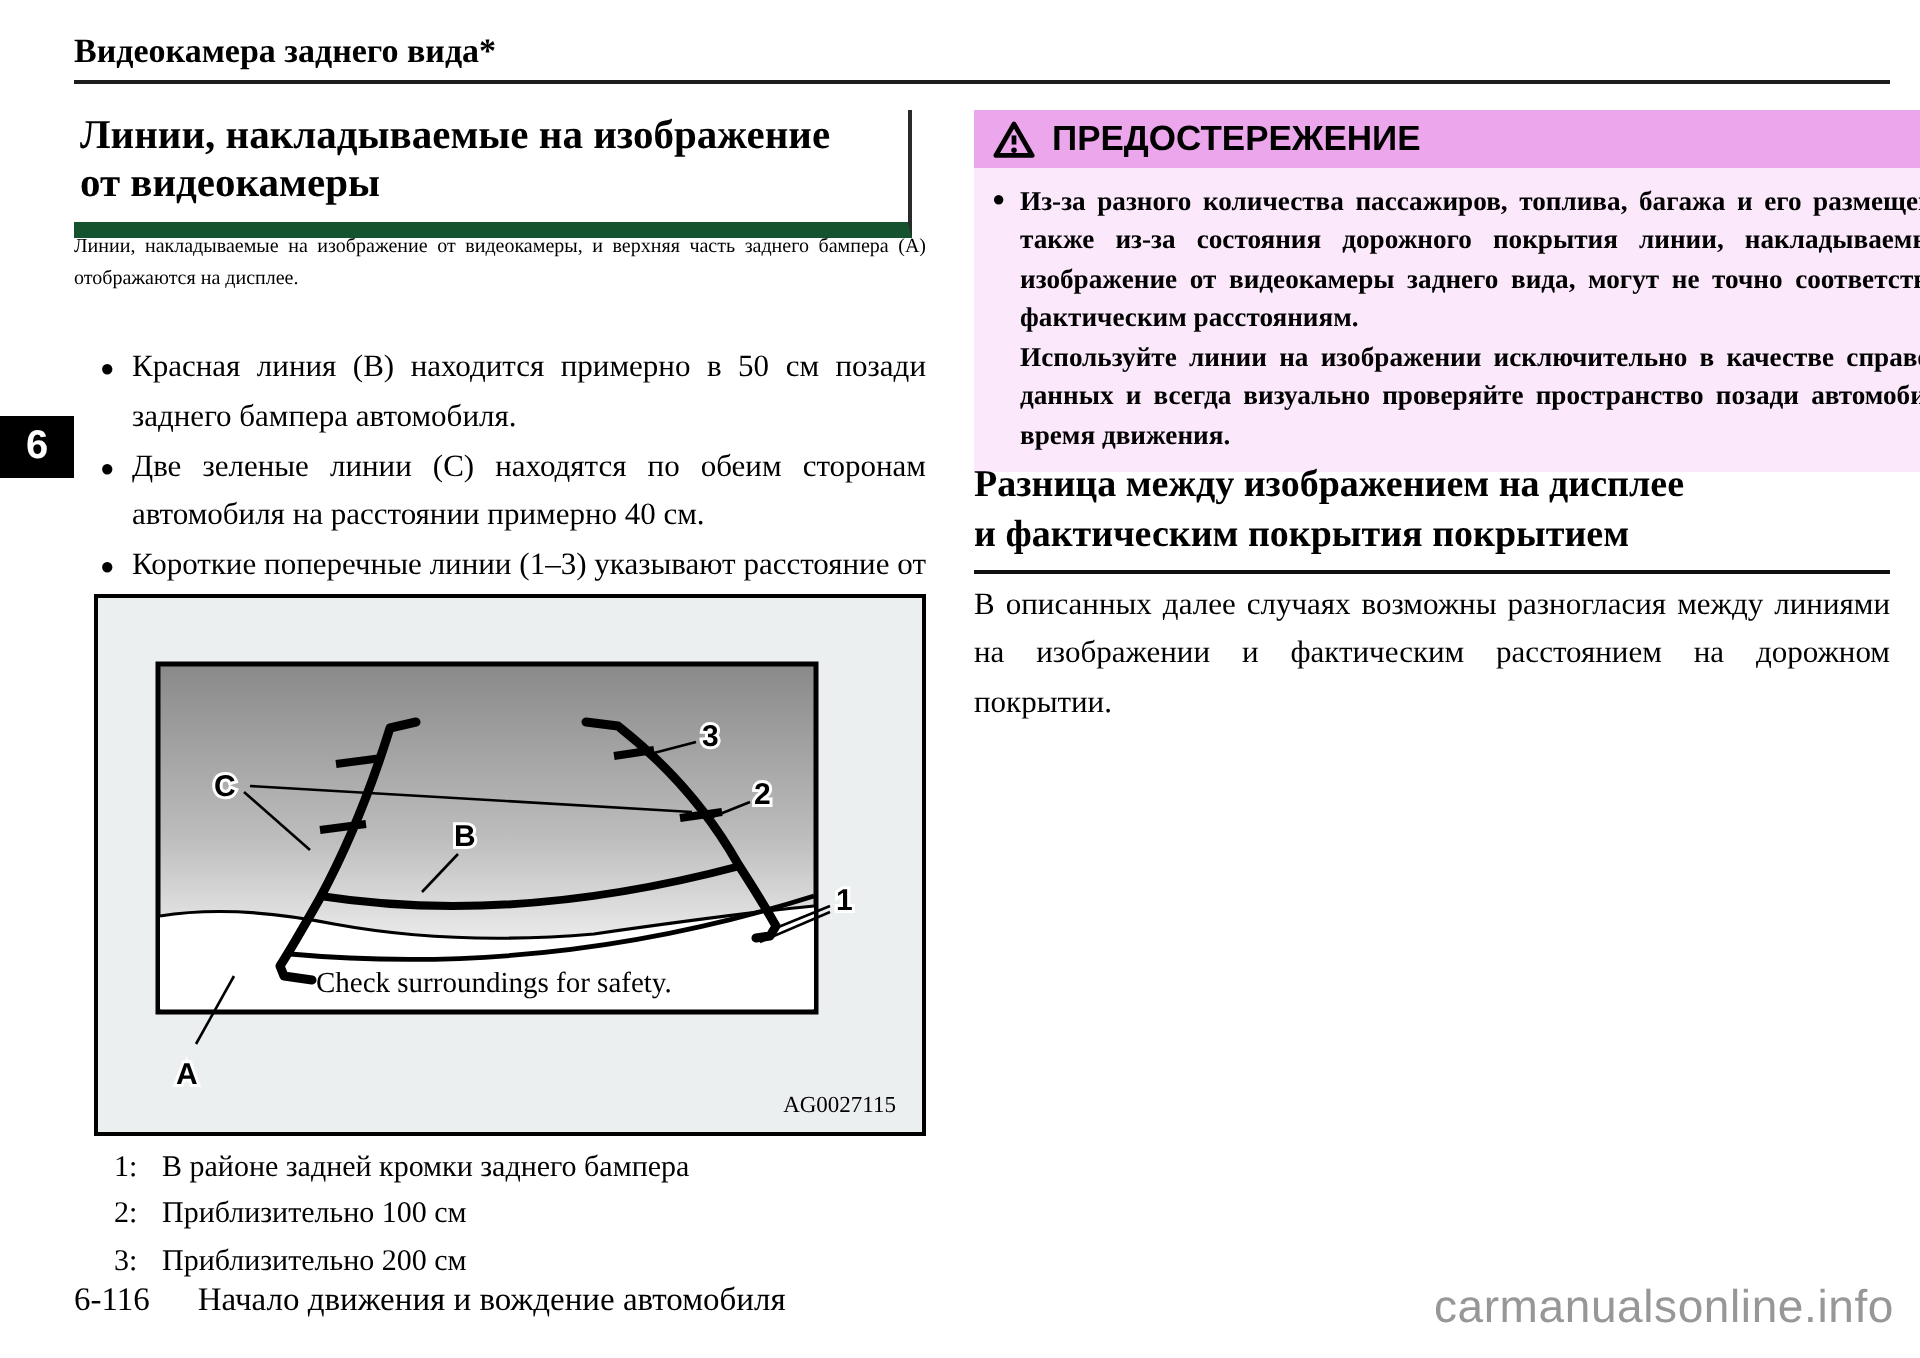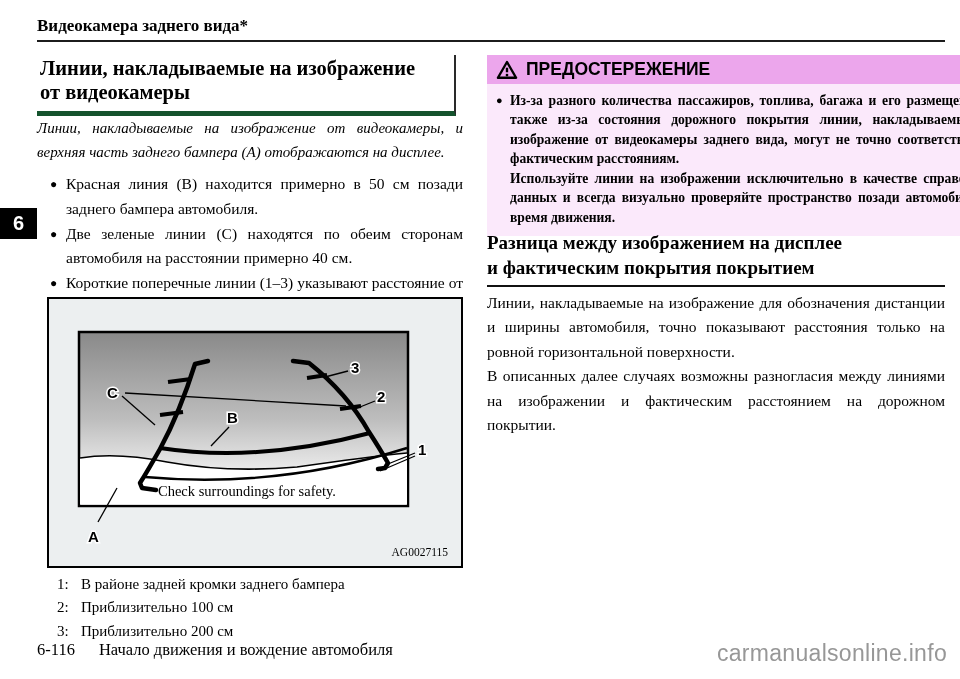--- a/index.html
+++ b/index.html
@@ -11,24 +11,24 @@
   .header-rule { position:absolute; left:37px; top:40px; width:908px; height:2px; background:#1c1c1c; }
   .chapter-tab {
     position:absolute; left:0; top:208px; width:37px; height:31px;
     background:var(--tab-bg, #000); color:#fff;
     font-family:"Liberation Sans", sans-serif; font-weight:bold; font-size:20px;
     display:flex; align-items:center; justify-content:center;
   }
   
   .section-title-box {
     position:absolute; left:37px; top:55px; width:408px;
-    border-right:2px solid #2a2a2a; border-bottom:5px solid #14532d;
+    border-right:2px solid #2a2a2a; border-bottom:8px solid #14532d;
     padding:1px 6px 7px 3px; font-weight:bold; font-size:20.5px; line-height:1.18;
   }
-  .intro { position:absolute; left:37px; top:116px; width:426px; font-size:15px; line-height:1.62; text-align:justify;font-style:italic; }
+  .intro { position:absolute; left:37px; top:116px; width:426px; font-size:10px; line-height:1.62; text-align:justify; }
   .bullets { position:absolute; left:50px; top:172px; width:413px; }
   .bullet-item { position:relative; padding-left:16px; font-size:15.5px; line-height:1.6; text-align:justify; }
   .bullet-glyph { position:absolute; left:0; top:0; font-size:12px; line-height:25px; }
   .figure-wrap { position:absolute; left:47px; top:297px; width:416px; height:271px; }
   .notes { position:absolute; left:57px; top:573px; font-size:15px; line-height:1.55; }
   .note-row { display:flex; }
   .note-num { width:24px; flex:0 0 24px; }
   .footer { position:absolute; left:37px; top:640px; font-size:16.5px; display:flex; gap:24px; }
   .watermark {
     position:absolute; right:13px; top:640px;
@@ -188,17 +188,16 @@
       <div class="warning-cont">Используйте линии на изображении исключительно в качестве справочных данных и всегда визуально проверяйте пространство позади автомобиля во время движения.</div>
     </div>
   </div>
 
   <div class="right-title">
     <span>Разница между изображением на дисплее</span><br>
     <span>и фактическим покрытия покрытием</span>
   </div>
 
   <div class="right-body">
-    <p>Линии, накладываемые на изображение для обозначения дистанции и ширины автомобиля, точно показывают расстояния только на ровной горизонтальной поверхности.</p>
     <p>В описанных далее случаях возможны разногласия между линиями на изображении и фактическим расстоянием на дорожном покрытии.</p>
   </div>
 
 </div>
 
 </body></html>

